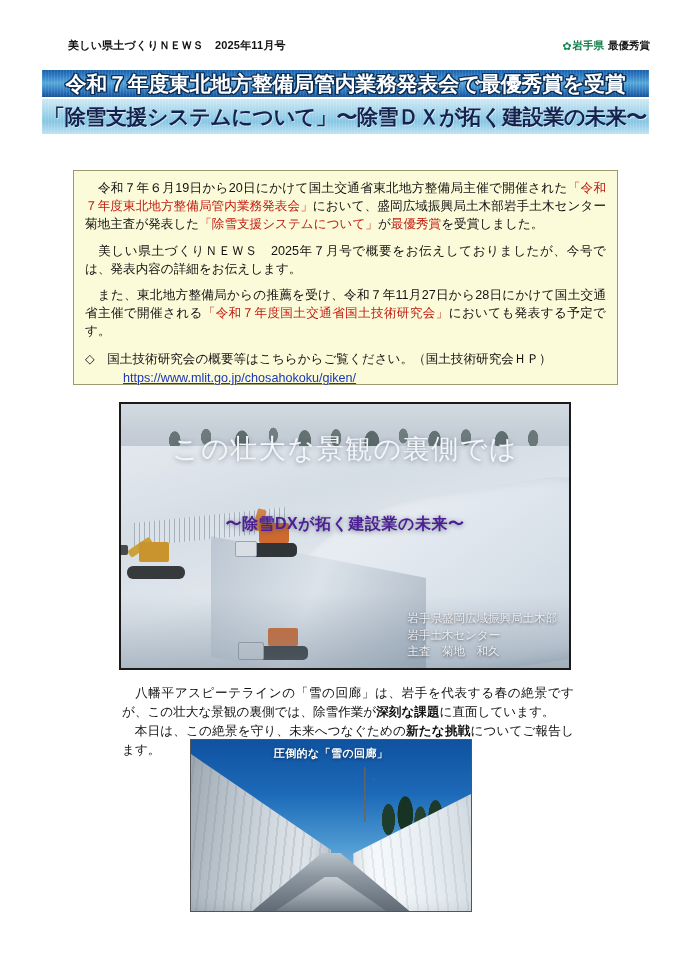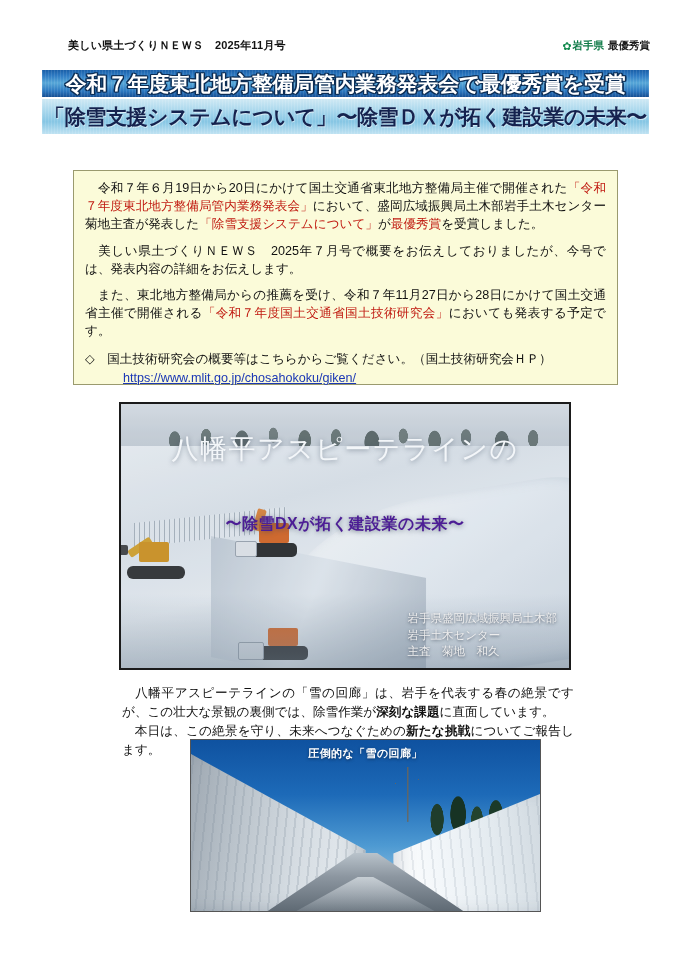--- a/index.html
+++ b/index.html
@@ -184,21 +184,21 @@
     position: absolute; left: 122px; top: 684px; width: 452px;
   }
   .body-p {
     font-size: 12.6px; color: #111; line-height: 1.5;
     text-align: justify; text-justify: inter-ideograph;
   }
   .bold { font-weight: bold; }
 
   
   .slide2 {
-    position: absolute; left: 190px; top: 739px; width: 351px; height: 173px;
+    position: absolute; left: 190px; top: 739px; width: 282px; height: 173px;
     border: 1px solid #555; overflow: hidden; background: #2a5e95;
   }
   .ph2-sky {
     position: absolute; inset: 0;
     background: linear-gradient(180deg,#0f52a0 0%, #1d6ab8 32%, #4e9ad2 62%, #9cc7e4 88%, #c9dced 100%);
   }
   .ph2-wallL {
     position: absolute; left: -2%; top: 6%; width: 52%; height: 94%;
     background: linear-gradient(100deg,#9aa4ae 0%, #b9c2ca 30%, #d5dce2 62%, #e9eef2 100%);
     clip-path: polygon(0 0, 100% 62%, 100% 100%, 0 100%);
@@ -314,21 +314,21 @@
       </div>
       <div class="mach m3">
         <div class="m-body cab"></div>
         <div class="m-body base"></div>
         <div class="m-body blade"></div>
       </div>
 
       <div class="ph1-shadow"></div>
       <div class="ph1-tint"></div>
     </div>
-    <div class="slide1-title">八幡平アスピーテラインの</div>
+    <div class="slide1-title">この壮大な景観の裏側では</div>
     <div class="slide1-sub">〜除雪DXが拓く建設業の未来〜</div>
     <div class="slide1-credit">
       <div>岩手県盛岡広域振興局土木部</div>
       <div>岩手土木センター</div>
       <div>主査　菊地　和久</div>
     </div>
   </div>
 
   <div class="body-box">
     <p class="body-p">

